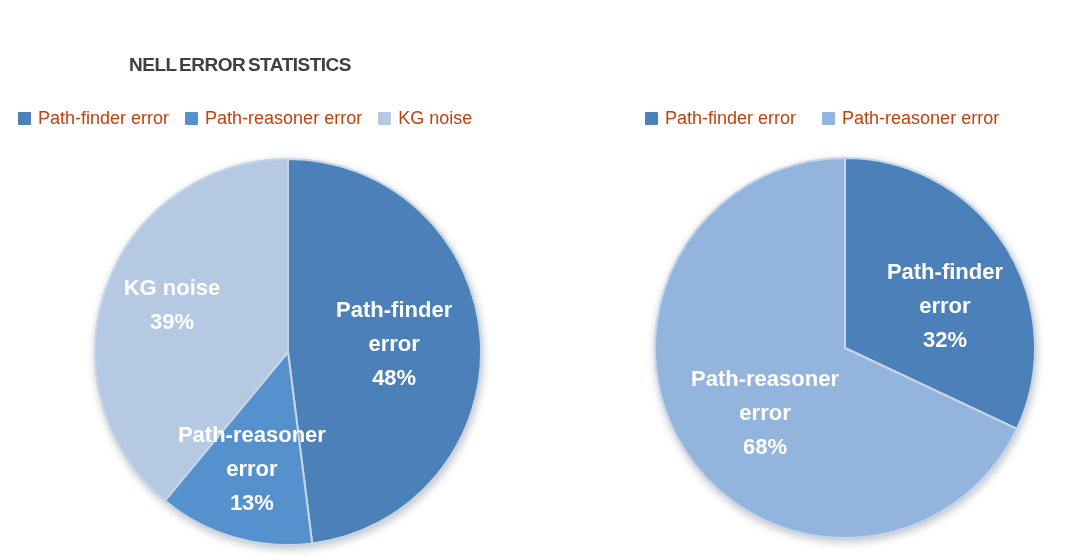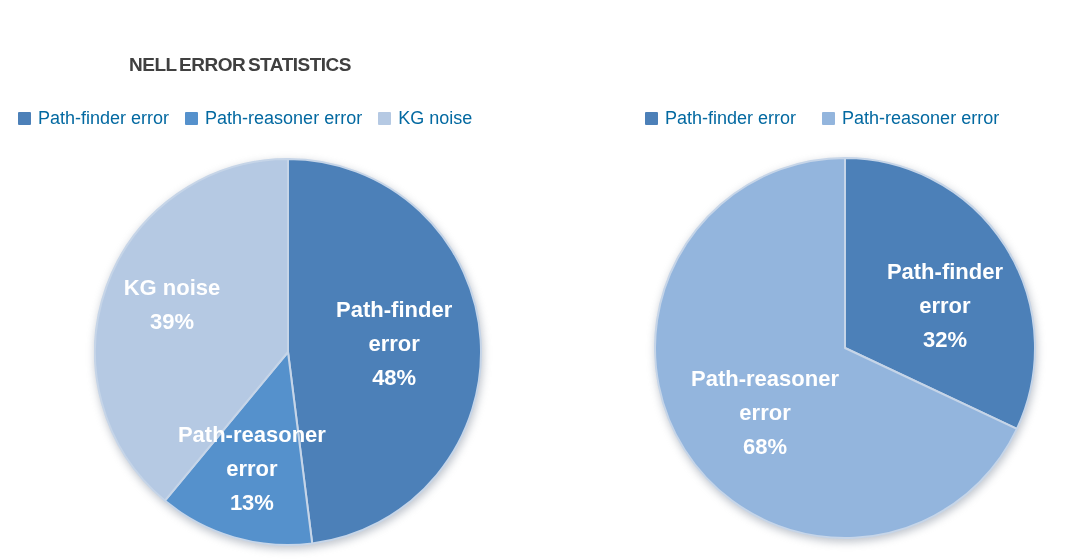--- a/index.html
+++ b/index.html
@@ -46,21 +46,21 @@
   }
   .swatch {
     display: inline-block;
     width: 13px;
     height: 13px;
     border-radius: 1px;
     flex: 0 0 auto;
   }
   .legend-label {
     font-size: 18px;
-    color: #0369a1;
+    color: #c2410c;
   }
   svg.pie {
     position: absolute;
     overflow: visible;
   }
   svg.pie.left  { left: 88px;  top: 152px; }
   svg.pie.right { left: 645px; top: 148px; }
   g.slices {
     filter: drop-shadow(1px 3px 4px rgba(110, 122, 140, 0.45));
   }

